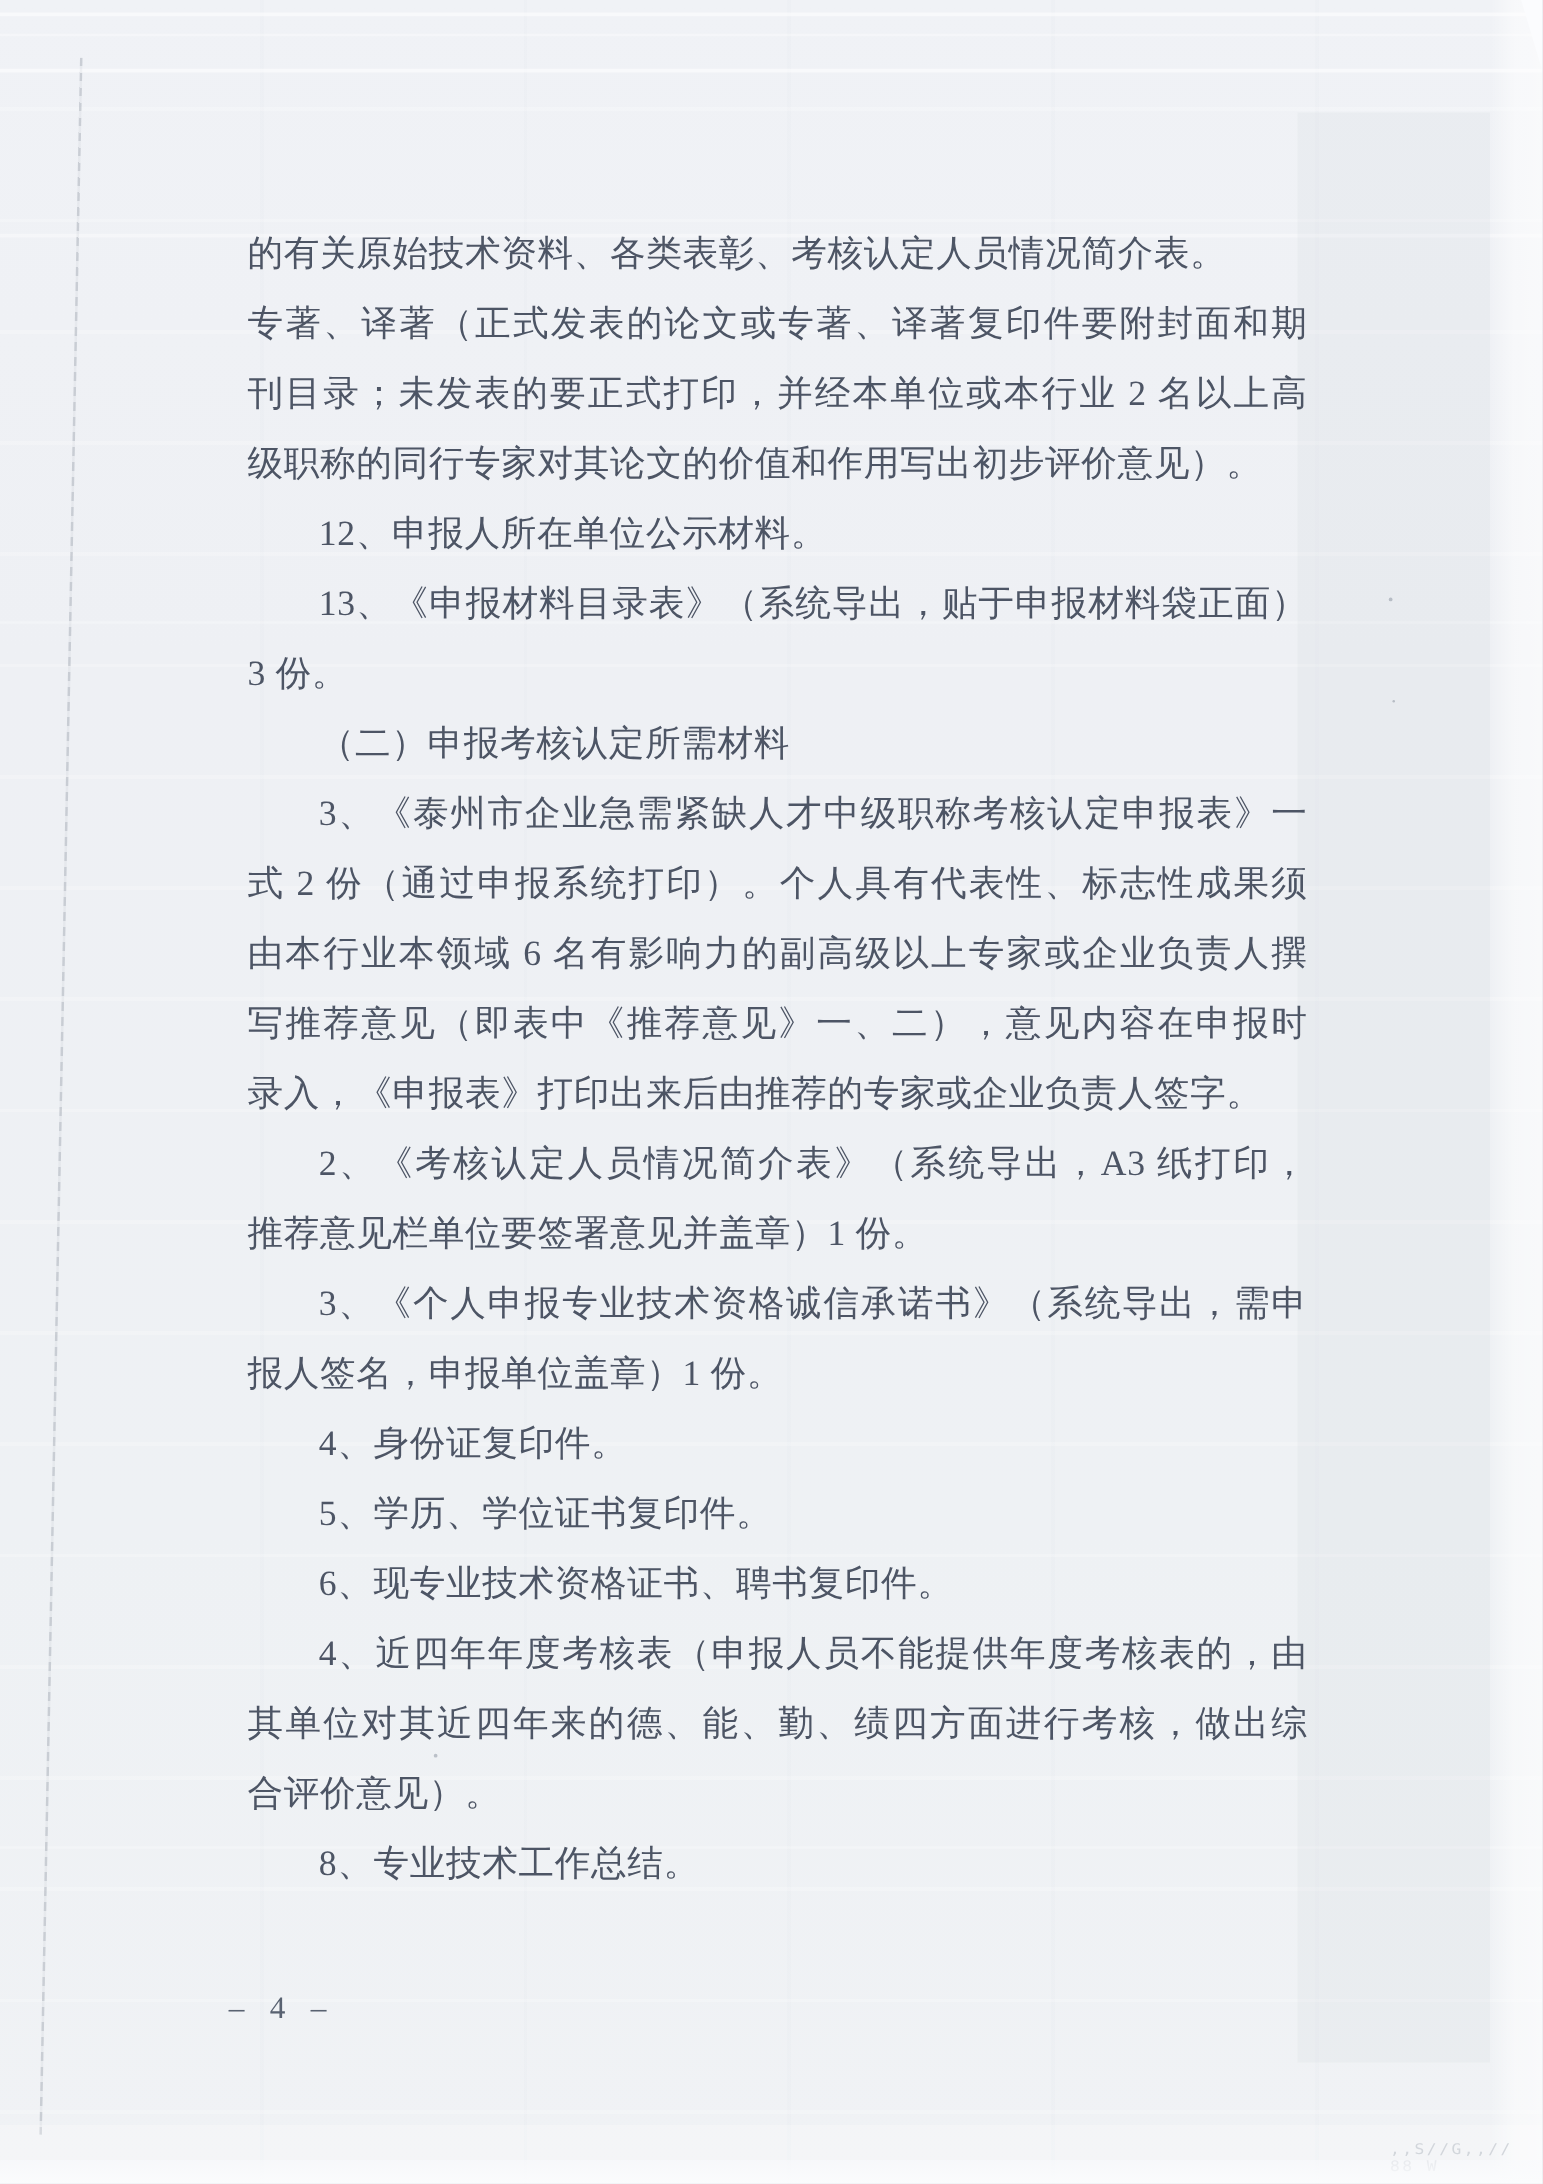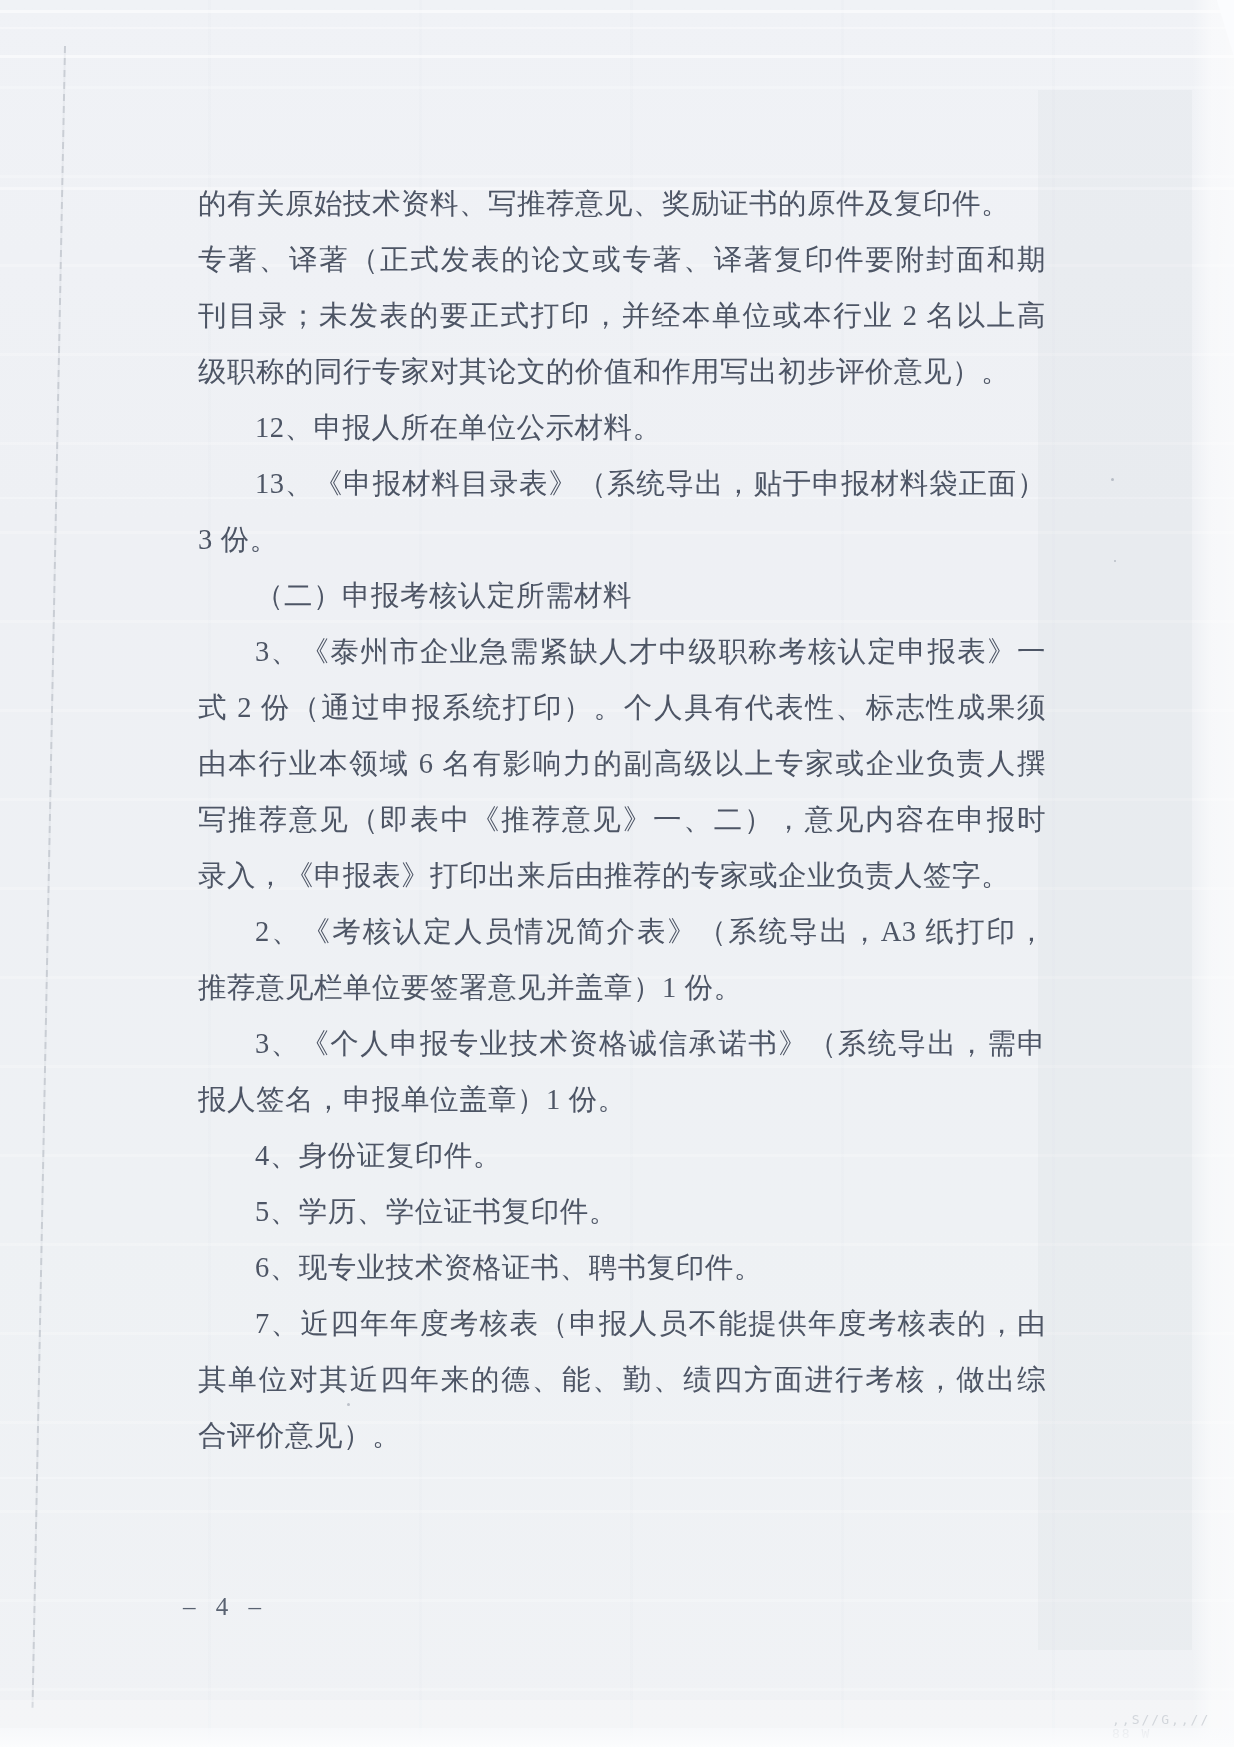--- a/index.html
+++ b/index.html
@@ -158,43 +158,44 @@
   <div class="right-shade"></div>
   <div class="right-edge"></div>
   <div class="corner-fold"></div>
   <div class="fold-line"></div>
 
   <div class="speck" style="left:347px;top:1403px;"></div>
   <div class="speck" style="left:1111px;top:478px;"></div>
   <div class="speck" style="left:1114px;top:560px;width:2px;height:2px;"></div>
 
   <div class="doc-body">
-      <div class="line">的有关原始技术资料、写推荐意见、奖励证书的原件及复印件。</div>
+      <div class="line">的有关原始技术资料、各类表彰、考核认定人员情况简介表。</div>
       <div class="line j">专著、译著（正式发表的论文或专著、译著复印件要附封面和期</div>
       <div class="line j">刊目录；未发表的要正式打印，并经本单位或本行业 2 名以上高</div>
       <div class="line">级职称的同行专家对其论文的价值和作用写出初步评价意见）。</div>
       <div class="line ind">12、申报人所在单位公示材料。</div>
       <div class="line j ind">13、《申报材料目录表》（系统导出，贴于申报材料袋正面）</div>
       <div class="line">3 份。</div>
       <div class="line ind">（二）申报考核认定所需材料</div>
       <div class="line j ind">3、《泰州市企业急需紧缺人才中级职称考核认定申报表》一</div>
       <div class="line j">式 2 份（通过申报系统打印）。个人具有代表性、标志性成果须</div>
       <div class="line j">由本行业本领域 6 名有影响力的副高级以上专家或企业负责人撰</div>
       <div class="line j">写推荐意见（即表中《推荐意见》一、二），意见内容在申报时</div>
       <div class="line">录入，《申报表》打印出来后由推荐的专家或企业负责人签字。</div>
       <div class="line j ind">2、《考核认定人员情况简介表》（系统导出，A3 纸打印，</div>
       <div class="line">推荐意见栏单位要签署意见并盖章）1 份。</div>
       <div class="line j ind">3、《个人申报专业技术资格诚信承诺书》（系统导出，需申</div>
       <div class="line">报人签名，申报单位盖章）1 份。</div>
       <div class="line ind">4、身份证复印件。</div>
       <div class="line ind">5、学历、学位证书复印件。</div>
       <div class="line ind">6、现专业技术资格证书、聘书复印件。</div>
-      <div class="line j ind">7、近四年年度考核表（申报人员不能提供年度考核表的，由</div>
+      <div class="line j ind">4、近四年年度考核表（申报人员不能提供年度考核表的，由</div>
       <div class="line j">其单位对其近四年来的德、能、勤、绩四方面进行考核，做出综</div>
       <div class="line">合评价意见）。</div>
+      <div class="line ind">8、专业技术工作总结。</div>
     </div>
 
   <div class="page-number">– 4 –</div>
 
   <div class="artifact">,,S//G,,//  88 W</div>
 
   <div class="bottom-prestrip"></div>
   <div class="bottom-strip"></div>
 
 </div>

